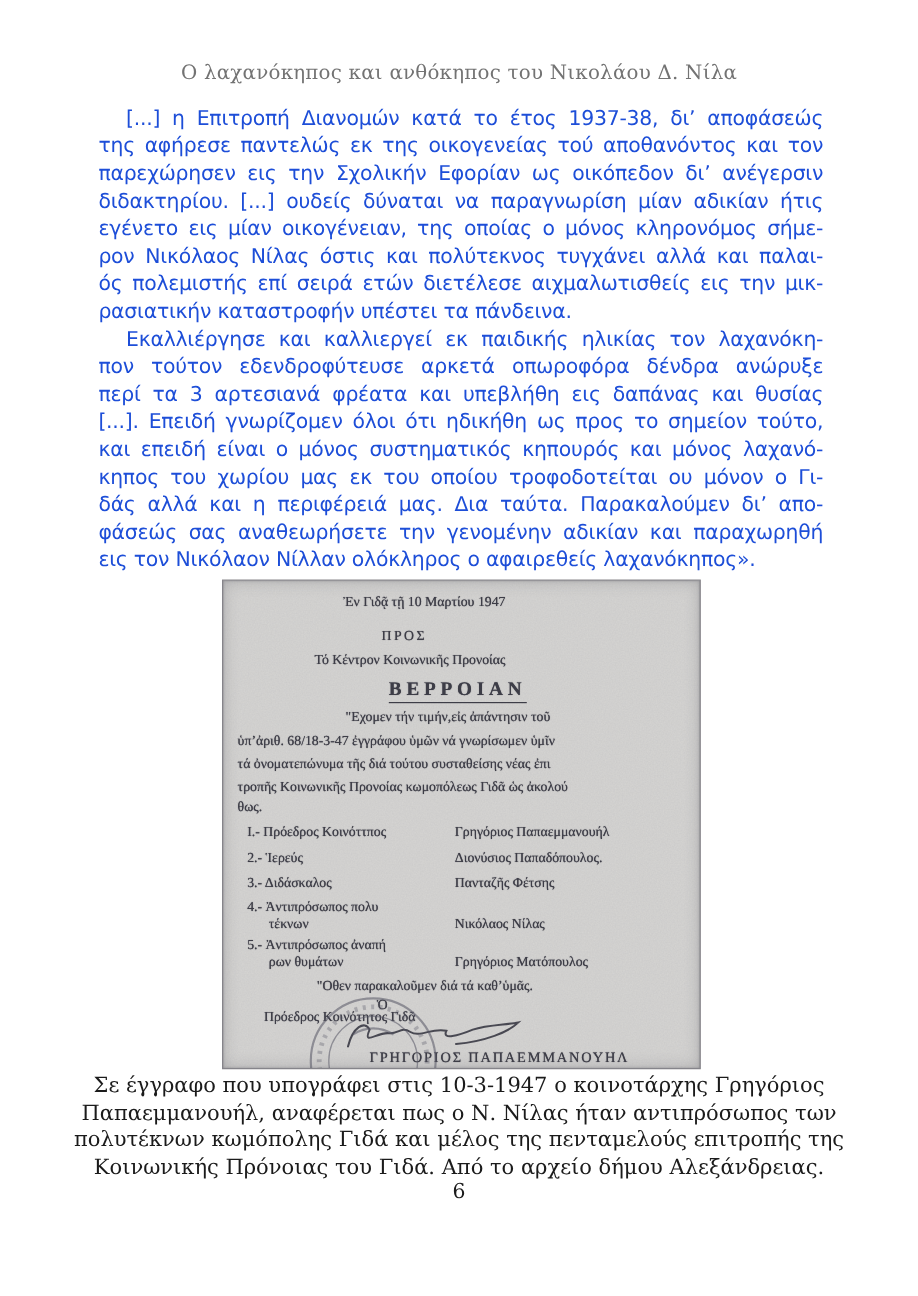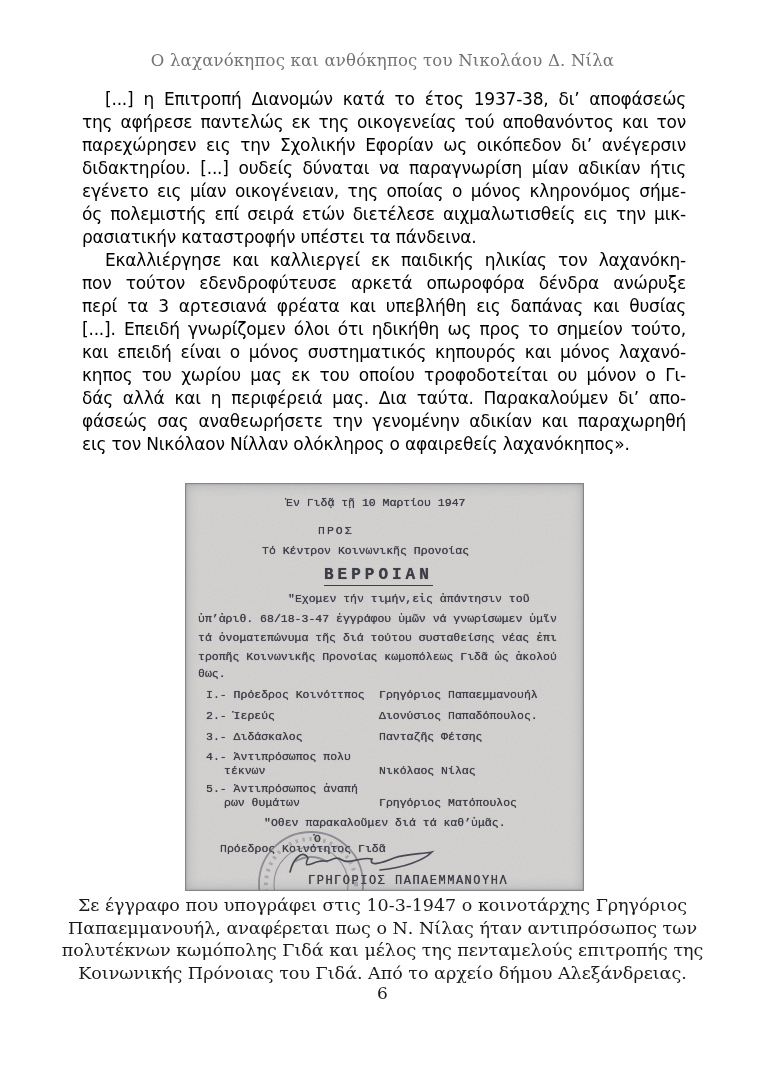--- a/index.html
+++ b/index.html
@@ -1,29 +1,29 @@
 <!DOCTYPE html>
 <html lang="el"><head>
 <meta charset="utf-8">
 <style>
   html,body{margin:0;padding:0;background:#ffffff;}
   .page{position:relative;width:765px;height:1080px;background:#ffffff;overflow:hidden;
         font-family:"DejaVu Sans",sans-serif;}
   .header-title{position:absolute;top:51px;left:0;right:0;text-align:center;
         font-family:"DejaVu Serif",serif;font-size:16.5px;color:#737373;letter-spacing:.2px;}
   .body-block{position:absolute;left:82px;top:88px;width:604px;}
-  .bline{font-size:17px;letter-spacing:-0.2px;line-height:23px;height:23px;color:#000000;
+  .bline{font-size:17px;letter-spacing:-0.2px;line-height:23px;height:23px;color:#1d4ed8;
         text-align:justify;text-align-last:justify;white-space:nowrap;overflow:hidden;}
   .bline.indent{text-indent:23px;}
   .bline.last{text-align-last:left;}
   
   .scan{position:absolute;left:185px;top:483px;width:397px;height:406px;
         background:#d6d5d3;border:1px solid #85848a;overflow:hidden;
         box-shadow:inset 0 0 12px rgba(70,70,80,.28), inset 0 0 2px rgba(40,40,50,.35);
-        font-family:Liberation Mono, monospace;color:#3d3d47;}
+        font-family:Liberation Serif, serif;color:#3d3d47;}
   .grain{position:absolute;left:0;top:0;width:100%;height:100%;opacity:.5;pointer-events:none;}
   .tline{position:absolute;white-space:nowrap;font-size:11.5px;
         text-shadow:0 0 .7px rgba(61,61,71,.95);}
   .tline.caps{letter-spacing:2px;}
   .tcity{position:absolute;white-space:nowrap;font-size:16px;font-weight:bold;letter-spacing:4px;
         border-bottom:1.3px solid #3d3d47;padding-bottom:1px;text-shadow:0 0 .7px rgba(61,61,71,.95);}
   .stamp,.sig{position:absolute;pointer-events:none;}
   .caption{position:absolute;left:0;right:0;top:894px;text-align:center;
         font-family:"DejaVu Serif",serif;color:#1b1b1b;}
   .cline{font-size:17.5px;line-height:22.5px;white-space:nowrap;}
@@ -36,20 +36,21 @@
 <div class="page">
 
   <div class="header-title">Ο λαχανόκηπος και ανθόκηπος του Νικολάου Δ. Νίλα</div>
 
   <div class="body-block">
     <div class="bline indent">[...] η Επιτροπή Διανομών κατά το έτος 1937-38, δι’ αποφάσεώς</div>
     <div class="bline">της αφήρεσε παντελώς εκ της οικογενείας τού αποθανόντος και τον</div>
     <div class="bline">παρεχώρησεν εις την Σχολικήν Εφορίαν ως οικόπεδον δι’ ανέγερσιν</div>
     <div class="bline">διδακτηρίου. [...] ουδείς δύναται να παραγνωρίση μίαν αδικίαν ήτις</div>
     <div class="bline">εγένετο εις μίαν οικογένειαν, της οποίας ο μόνος κληρονόμος σήμε-</div>
+    <div class="bline">ρον Νικόλαος Νίλας όστις και πολύτεκνος τυγχάνει αλλά και παλαι-</div>
     <div class="bline">ός πολεμιστής επί σειρά ετών διετέλεσε αιχμαλωτισθείς εις την μικ-</div>
     <div class="bline last">ρασιατικήν καταστροφήν υπέστει τα πάνδεινα.</div>
     <div class="bline indent">Εκαλλιέργησε και καλλιεργεί εκ παιδικής ηλικίας τον λαχανόκη-</div>
     <div class="bline">πον τούτον εδενδροφύτευσε αρκετά οπωροφόρα δένδρα ανώρυξε</div>
     <div class="bline">περί τα 3 αρτεσιανά φρέατα και υπεβλήθη εις δαπάνας και θυσίας</div>
     <div class="bline">[...]. Επειδή γνωρίζομεν όλοι ότι ηδικήθη ως προς το σημείον τούτο,</div>
     <div class="bline">και επειδή είναι ο μόνος συστηματικός κηπουρός και μόνος λαχανό-</div>
     <div class="bline">κηπος του χωρίου μας εκ του οποίου τροφοδοτείται ου μόνον ο Γι-</div>
     <div class="bline">δάς αλλά και η περιφέρειά μας. Δια ταύτα. Παρακαλούμεν δι’ απο-</div>
     <div class="bline">φάσεώς σας αναθεωρήσετε την γενομένην αδικίαν και παραχωρηθή</div>

